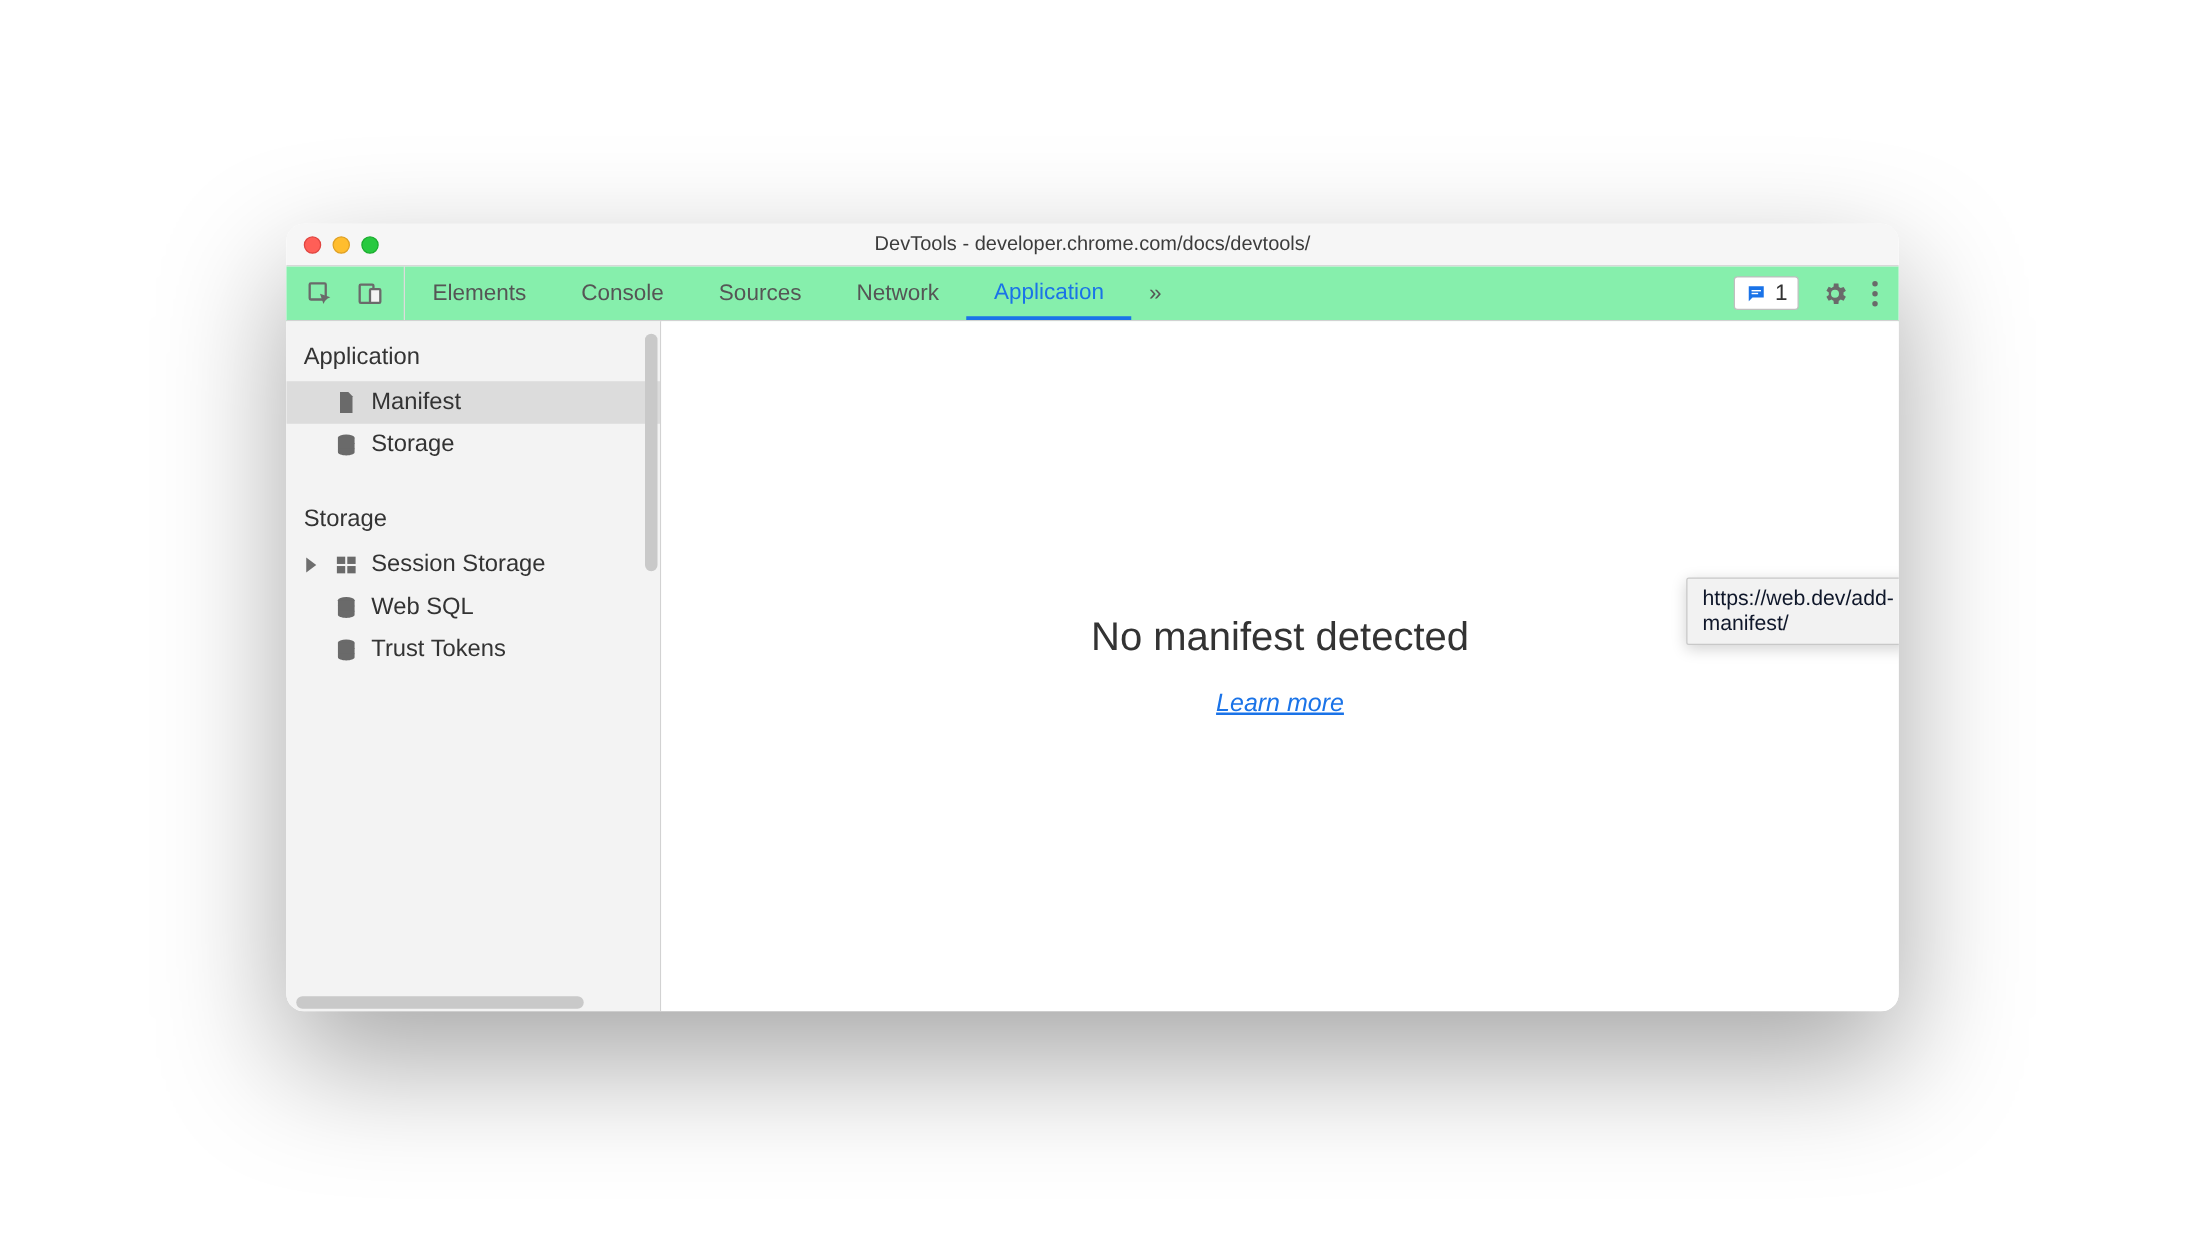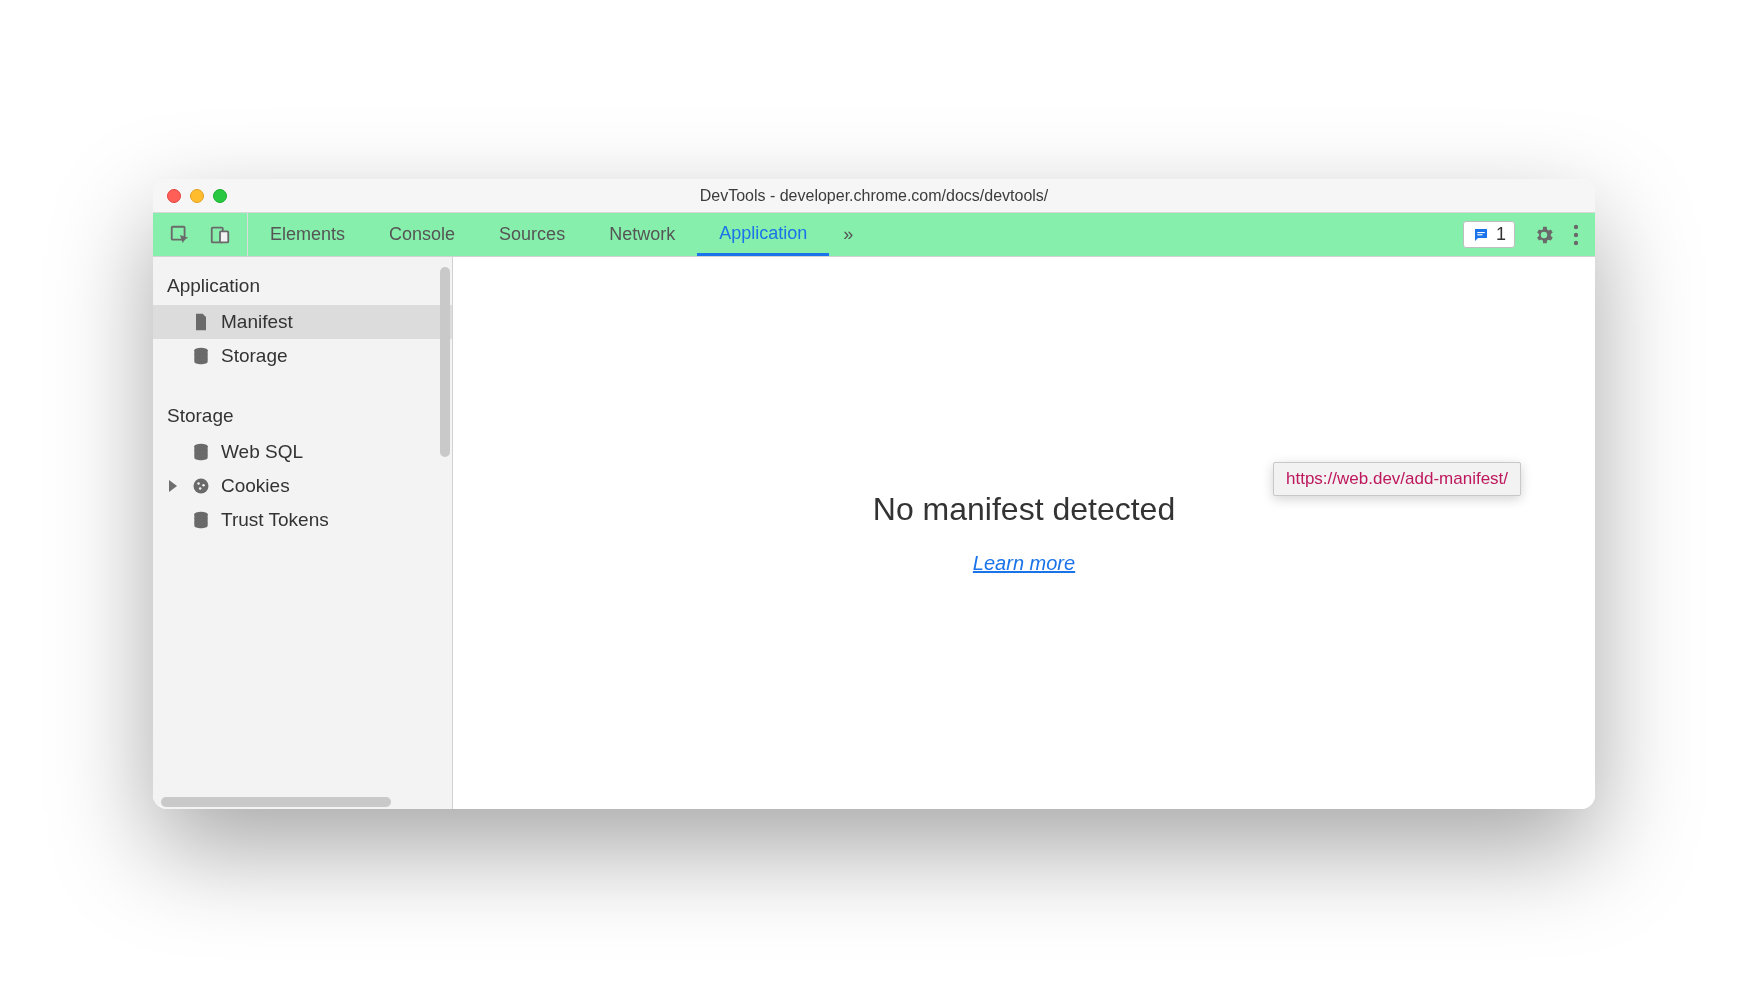--- a/index.html
+++ b/index.html
@@ -6,21 +6,21 @@
   body {
     margin: 0;
     font-family: "Helvetica Neue", Arial, sans-serif;
     background: #fff;
     display: flex;
     align-items: center;
     justify-content: center;
     min-height: 100vh;
   }
   .window {
-    width: 1442px;
+    width: 1290px;
     height: 630px;
     border-radius: 14px;
     box-shadow: 0 40px 100px rgba(0,0,0,0.35);
     display: flex;
     flex-direction: column;
     overflow: hidden;
     background: #fff;
     position: relative;
   }
   .titlebar {
@@ -131,21 +131,21 @@
   }
   .learn {
     color: #1a73e8; font-size: 20px; text-decoration: underline; cursor: pointer; font-style: italic;
   }
   .tooltip {
     position: absolute;
     background: #f2f2f2;
     border: 1px solid #c8c8c8;
     padding: 6px 12px;
     font-size: 17px;
-    color: #be185d;
+    color: #0f172a;
     box-shadow: 0 3px 12px rgba(0,0,0,0.18);
     border-radius: 2px;
   }
   svg { display: block; }
   .ico { color: #6a6a6a; }
 </style>
 </head>
 <body>
 
 <div class="window">
@@ -234,46 +234,46 @@
               </svg>
           </span>
           <span>Storage</span>
         </div>
 
         <div style="height:24px"></div>
 
         <div class="section-title">Storage</div>
 
 
+        <div class="item">
+          <span class="tri"></span>
+          <span class="ico">
+            <svg width="20" height="20" viewBox="0 0 24 24" fill="currentColor">
+                <rect x="3" y="4" width="8" height="7"></rect>
+                <rect x="13" y="4" width="8" height="7"></rect>
+                <rect x="3" y="13" width="8" height="7"></rect>
+                <rect x="13" y="13" width="8" height="7"></rect>
+              </svg>
+          </span>
+          <span>Session Storage</span>
+        </div>
 
 
         <div class="item">
           <span class="ico">
             <svg width="20" height="20" viewBox="0 0 24 24" fill="currentColor">
                 <ellipse cx="12" cy="5" rx="8" ry="3"></ellipse>
                 <path d="M4 5v5c0 1.7 3.6 3 8 3s8-1.3 8-3V5"></path>
                 <path d="M4 10v5c0 1.7 3.6 3 8 3s8-1.3 8-3v-5"></path>
                 <path d="M4 15v4c0 1.7 3.6 3 8 3s8-1.3 8-3v-4"></path>
               </svg>
           </span>
           <span>Web SQL</span>
         </div>
 
-        <div class="item">
-          <span class="tri"></span>
-          <span class="ico">
-            <svg width="20" height="20" viewBox="0 0 24 24" fill="currentColor">
-                <circle cx="12" cy="12" r="9"></circle>
-                <circle cx="9" cy="9" r="1.5" fill="#f3f3f3"></circle>
-                <circle cx="15" cy="11" r="1.5" fill="#f3f3f3"></circle>
-                <circle cx="11" cy="15" r="1.5" fill="#f3f3f3"></circle>
-              </svg>
-          </span>
-          <span>Cookies</span>
-        </div>
 
         <div class="item">
           <span class="ico">
             <svg width="20" height="20" viewBox="0 0 24 24" fill="currentColor">
                 <ellipse cx="12" cy="5" rx="8" ry="3"></ellipse>
                 <path d="M4 5v5c0 1.7 3.6 3 8 3s8-1.3 8-3V5"></path>
                 <path d="M4 10v5c0 1.7 3.6 3 8 3s8-1.3 8-3v-5"></path>
                 <path d="M4 15v4c0 1.7 3.6 3 8 3s8-1.3 8-3v-4"></path>
               </svg>
           </span>

